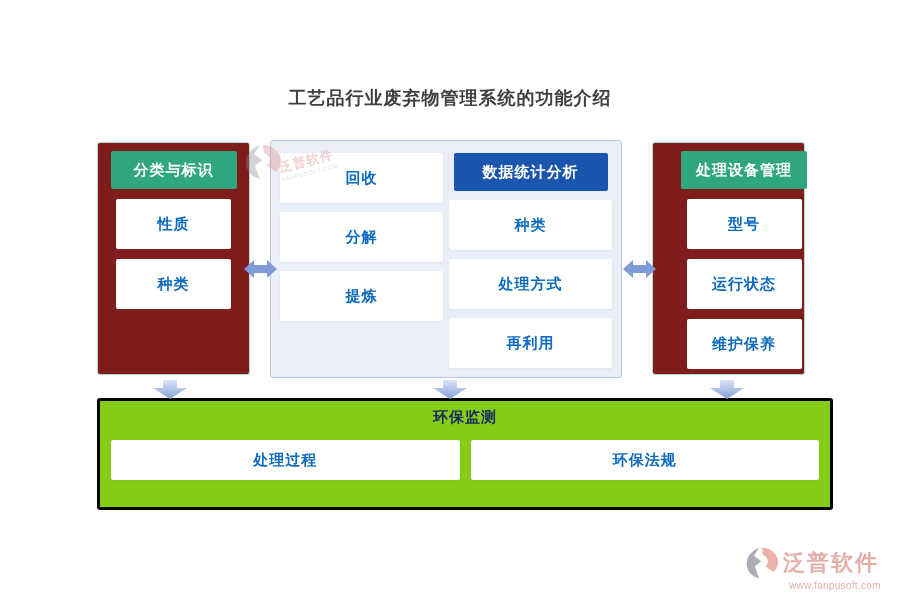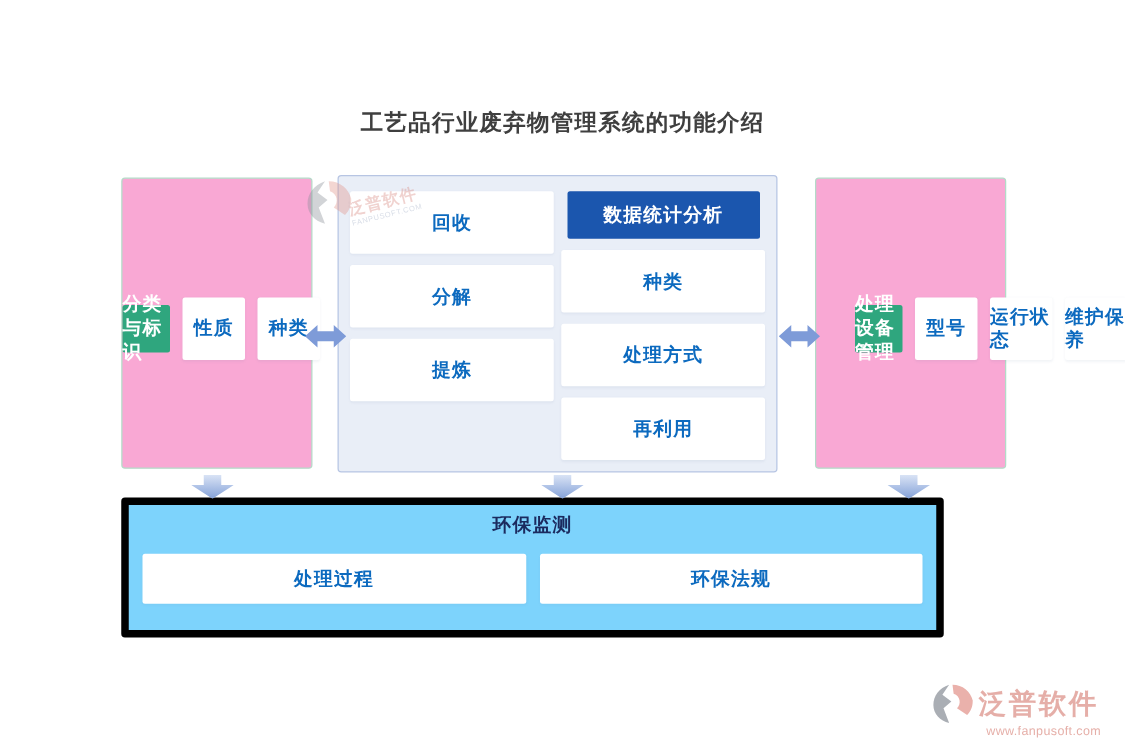--- a/index.html
+++ b/index.html
@@ -4,43 +4,43 @@
 <style>
   * { margin:0; padding:0; box-sizing:border-box; }
   html,body { width:900px; height:600px; background:#ffffff; font-family:"Liberation Sans", sans-serif; overflow:hidden; }
   .canvas { position:relative; width:900px; height:600px; background:#fff; }
 
   .title { position:absolute; top:86px; left:0; width:100%; text-align:center;
            font-size:18px; font-weight:bold; color:#3f3f3f; letter-spacing:1px; }
 
   
   .panel { position:absolute; border-radius:3px; }
-  .panel-green { background:#f9a8d4; border:1px solid #b3dbc8;
-                 display:flex; flex-direction:row; align-items:center; gap:10px; padding-top:8px; }
+  .panel-green { background:#7f1d1d; border:1px solid #b3dbc8;
+                 display:flex; flex-direction:column; align-items:center; gap:10px; padding-top:8px; }
   .panel-left  { left:97px;  top:142px; width:153px; height:233px; }
   .panel-right { left:652px; top:142px; width:153px; height:233px;padding-left:31px; }
 
   .panel-mid { left:270px; top:140px; width:352px; height:238px;
                background:#e9eef7; border:1px solid #b7c5e3;
                display:flex; gap:6px; padding:12px 9px 0 9px; }
   .col { flex:1; display:flex; flex-direction:column; gap:9px; align-items:center; }
 
   .hdr { display:flex; align-items:center; justify-content:center;
          color:#ffffff; font-weight:bold; font-size:15px; letter-spacing:1px; border-radius:2px; }
   .hdr-green { background:#2fa67e; width:126px; height:38px; flex:0 0 38px; }
   .hdr-blue  { background:#1b56ae; width:154px; height:38px; flex:0 0 38px; }
 
   .card { background:#ffffff; display:flex; align-items:center; justify-content:center;
           color:#0c6abf; font-weight:bold; font-size:15px; letter-spacing:1px;
           border-radius:2px; box-shadow:0 1px 2px rgba(90,120,150,0.08); }
   .panel-green .card { width:115px; height:50px; flex:0 0 50px; }
   .panel-mid  .card { width:100%; height:50px; flex:0 0 50px; }
 
-  .panel-bottom { left:97px; top:398px; width:658px; height:112px;
-                  background:#7dd3fc; border:6px solid #000000; padding-top:7px; }
+  .panel-bottom { left:97px; top:398px; width:736px; height:112px;
+                  background:#84cc16; border:3px solid #000000; padding-top:7px; }
   .bottom-hdr { text-align:center; font-size:15px; font-weight:bold; color:#1b2a5e; letter-spacing:1px; }
   .bottom-row { display:flex; gap:11px; padding:13px 11px 0 11px; }
   .bottom-row .card { flex:1; height:40px; }
 
   
   .h-arrow { position:absolute; width:33px; height:20px; z-index:4; }
   .h-arrow-1 { left:244px; top:259px; }
   .h-arrow-2 { left:623px; top:259px; }
   .d-arrow { position:absolute; width:34px; height:19px; z-index:4; }
   .d-arrow-1 { left:153px; top:380px; }

